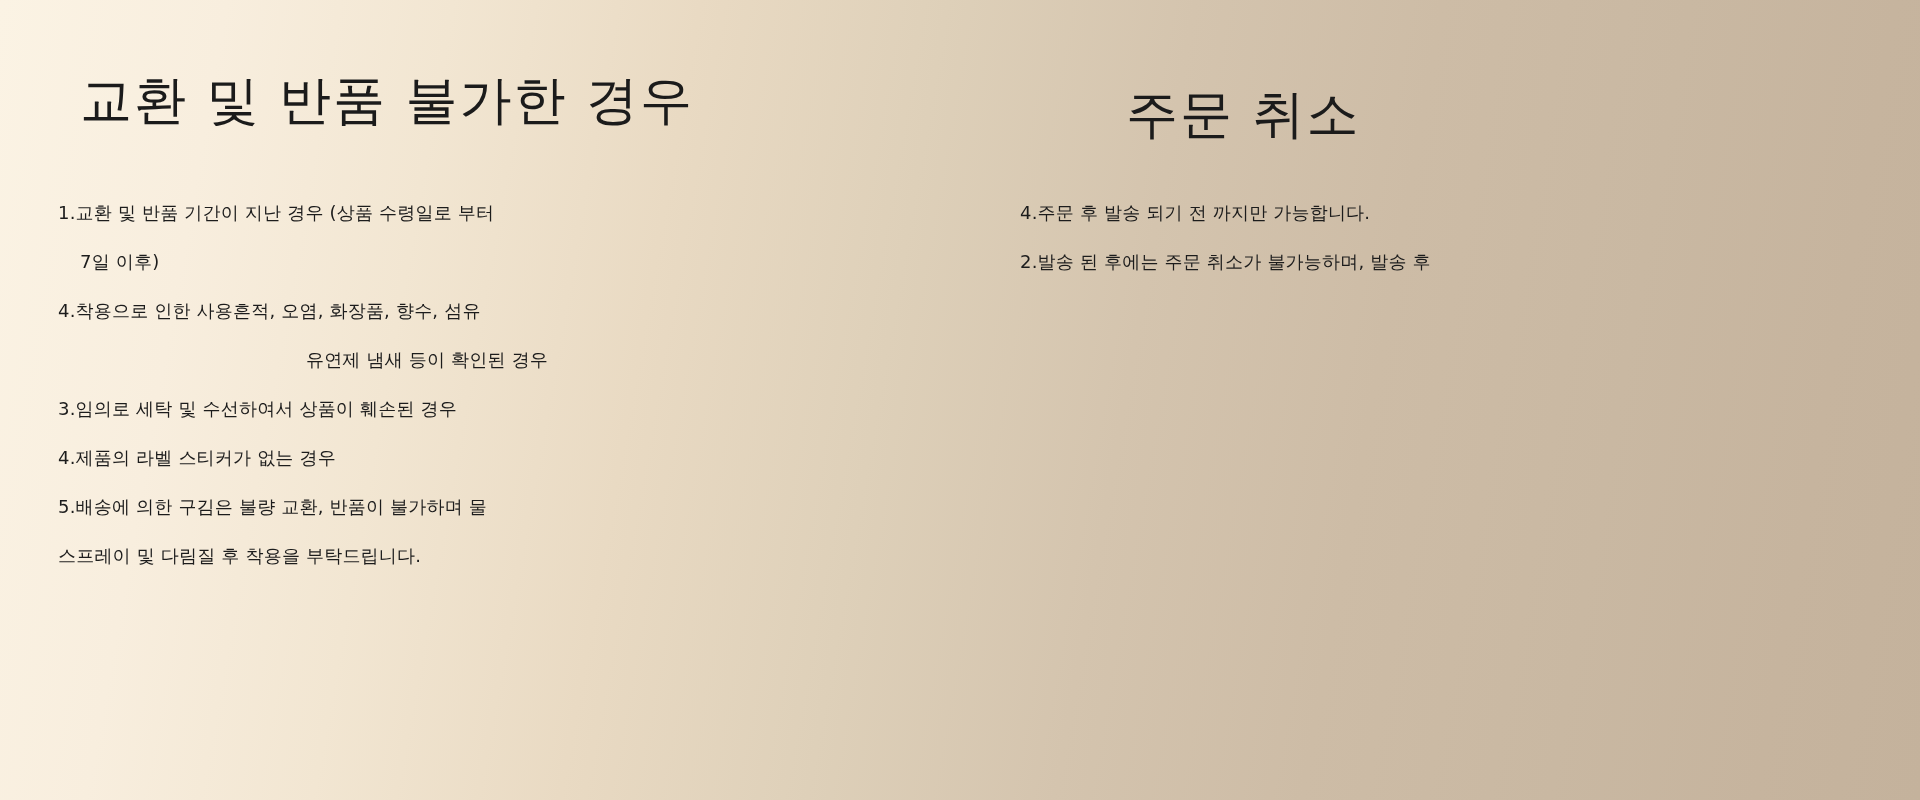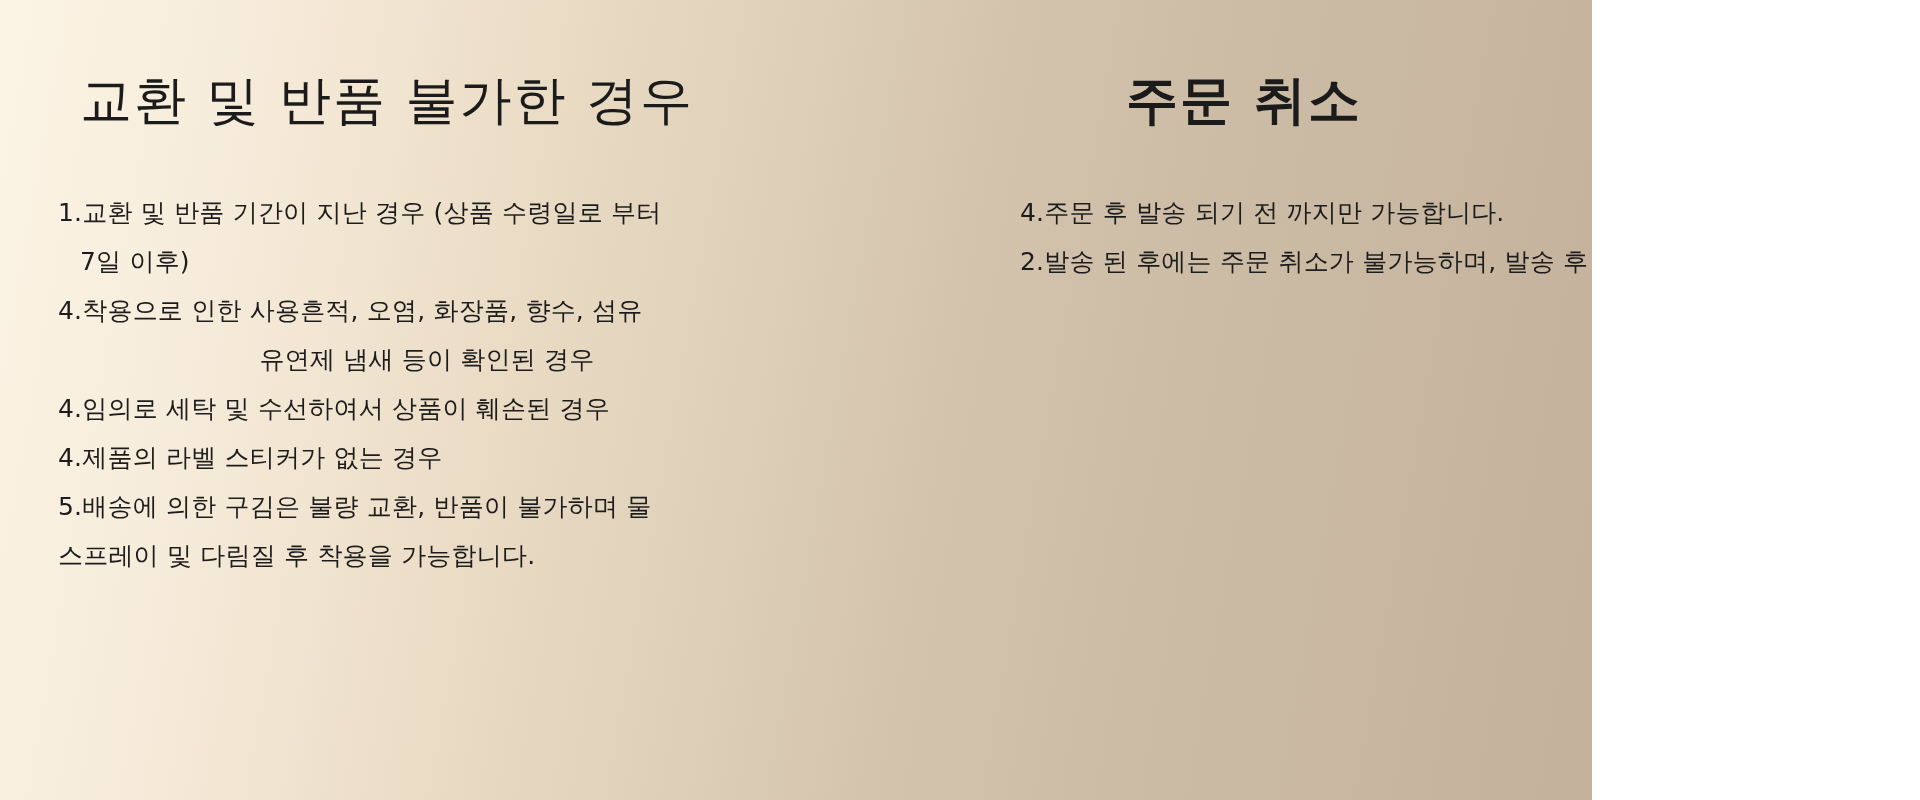--- a/index.html
+++ b/index.html
@@ -7,21 +7,21 @@
     padding: 0;
   }
   body {
     width: 1920px;
     height: 800px;
     overflow: hidden;
     font-family: "DejaVu Sans", "Liberation Sans", sans-serif;
   }
   #policy-banner {
     position: relative;
-    width: 1592px;
+    width: 1920px;
     height: 800px;
     box-sizing: border-box;
     background: linear-gradient(100deg,
         #fbf3e4 0%,
         #f8eede 11%,
         #f2e6d2 22%,
         #e9dac3 34%,
         #ded0b9 46%,
         #d4c4ae 58%,
         #cdbca6 70%,
@@ -60,42 +60,41 @@
     white-space: nowrap;
   }
   .heading-left {
     position: absolute;
     left: 80px;
     top: 74px;
   }
   .heading-right {
     position: absolute;
     left: 116px;
-    top: 74px;
-    font-weight: bold;
+    top: 88px;
   }
   .list {
     position: absolute;
     margin: 0;
     padding: 0;
     list-style: none;
   }
   .list-left {
     left: 58px;
     top: 188px;
     width: 700px;
   }
   .list-right {
     left: 10px;
     top: 188px;
     width: 680px;
   }
   .line {
     color: #1c1c1c;
-    font-size: 25px;
+    font-size: 18px;
     font-weight: 400;
     line-height: 49px;
     letter-spacing: 0.2px;
     white-space: pre;
   }
   .indent-1 { padding-left: 22px; }
   .indent-2 { padding-left: 38px; text-align: center; }
   .indent-0 { padding-left: 0; }
 </style>
 </head>
@@ -104,24 +103,24 @@
 <div id="policy-banner">
   <div class="columns">
 
     <div class="column column-left">
       <div class="heading heading-left">교환 및 반품 불가한 경우</div>
       <ul class="list list-left">
           <li class="line indent-0">1.교환 및 반품 기간이 지난 경우 (상품 수령일로 부터</li>
           <li class="line indent-1">7일 이후)</li>
           <li class="line indent-0">4.착용으로 인한 사용흔적, 오염, 화장품, 향수, 섬유</li>
           <li class="line indent-2">유연제 냄새 등이 확인된 경우</li>
-          <li class="line indent-0">4.임의로 세탁 및 수선하여서 상품이 훼손된 경우</li>
+          <li class="line indent-0">3.임의로 세탁 및 수선하여서 상품이 훼손된 경우</li>
           <li class="line indent-0">4.제품의 라벨 스티커가 없는 경우</li>
           <li class="line indent-0">5.배송에 의한 구김은 불량 교환, 반품이 불가하며 물</li>
-          <li class="line indent-0">스프레이 및 다림질 후 착용을 가능합니다.</li>
+          <li class="line indent-0">스프레이 및 다림질 후 착용을 부탁드립니다.</li>
         </ul>
     </div>
 
     <div class="column column-right">
       <div class="heading heading-right">주문 취소</div>
       <ul class="list list-right">
           <li class="line indent-0">4.주문 후 발송 되기 전 까지만 가능합니다.</li>
           <li class="line indent-0">2.발송 된 후에는 주문 취소가 불가능하며, 발송 후</li>
         </ul>
     </div>

